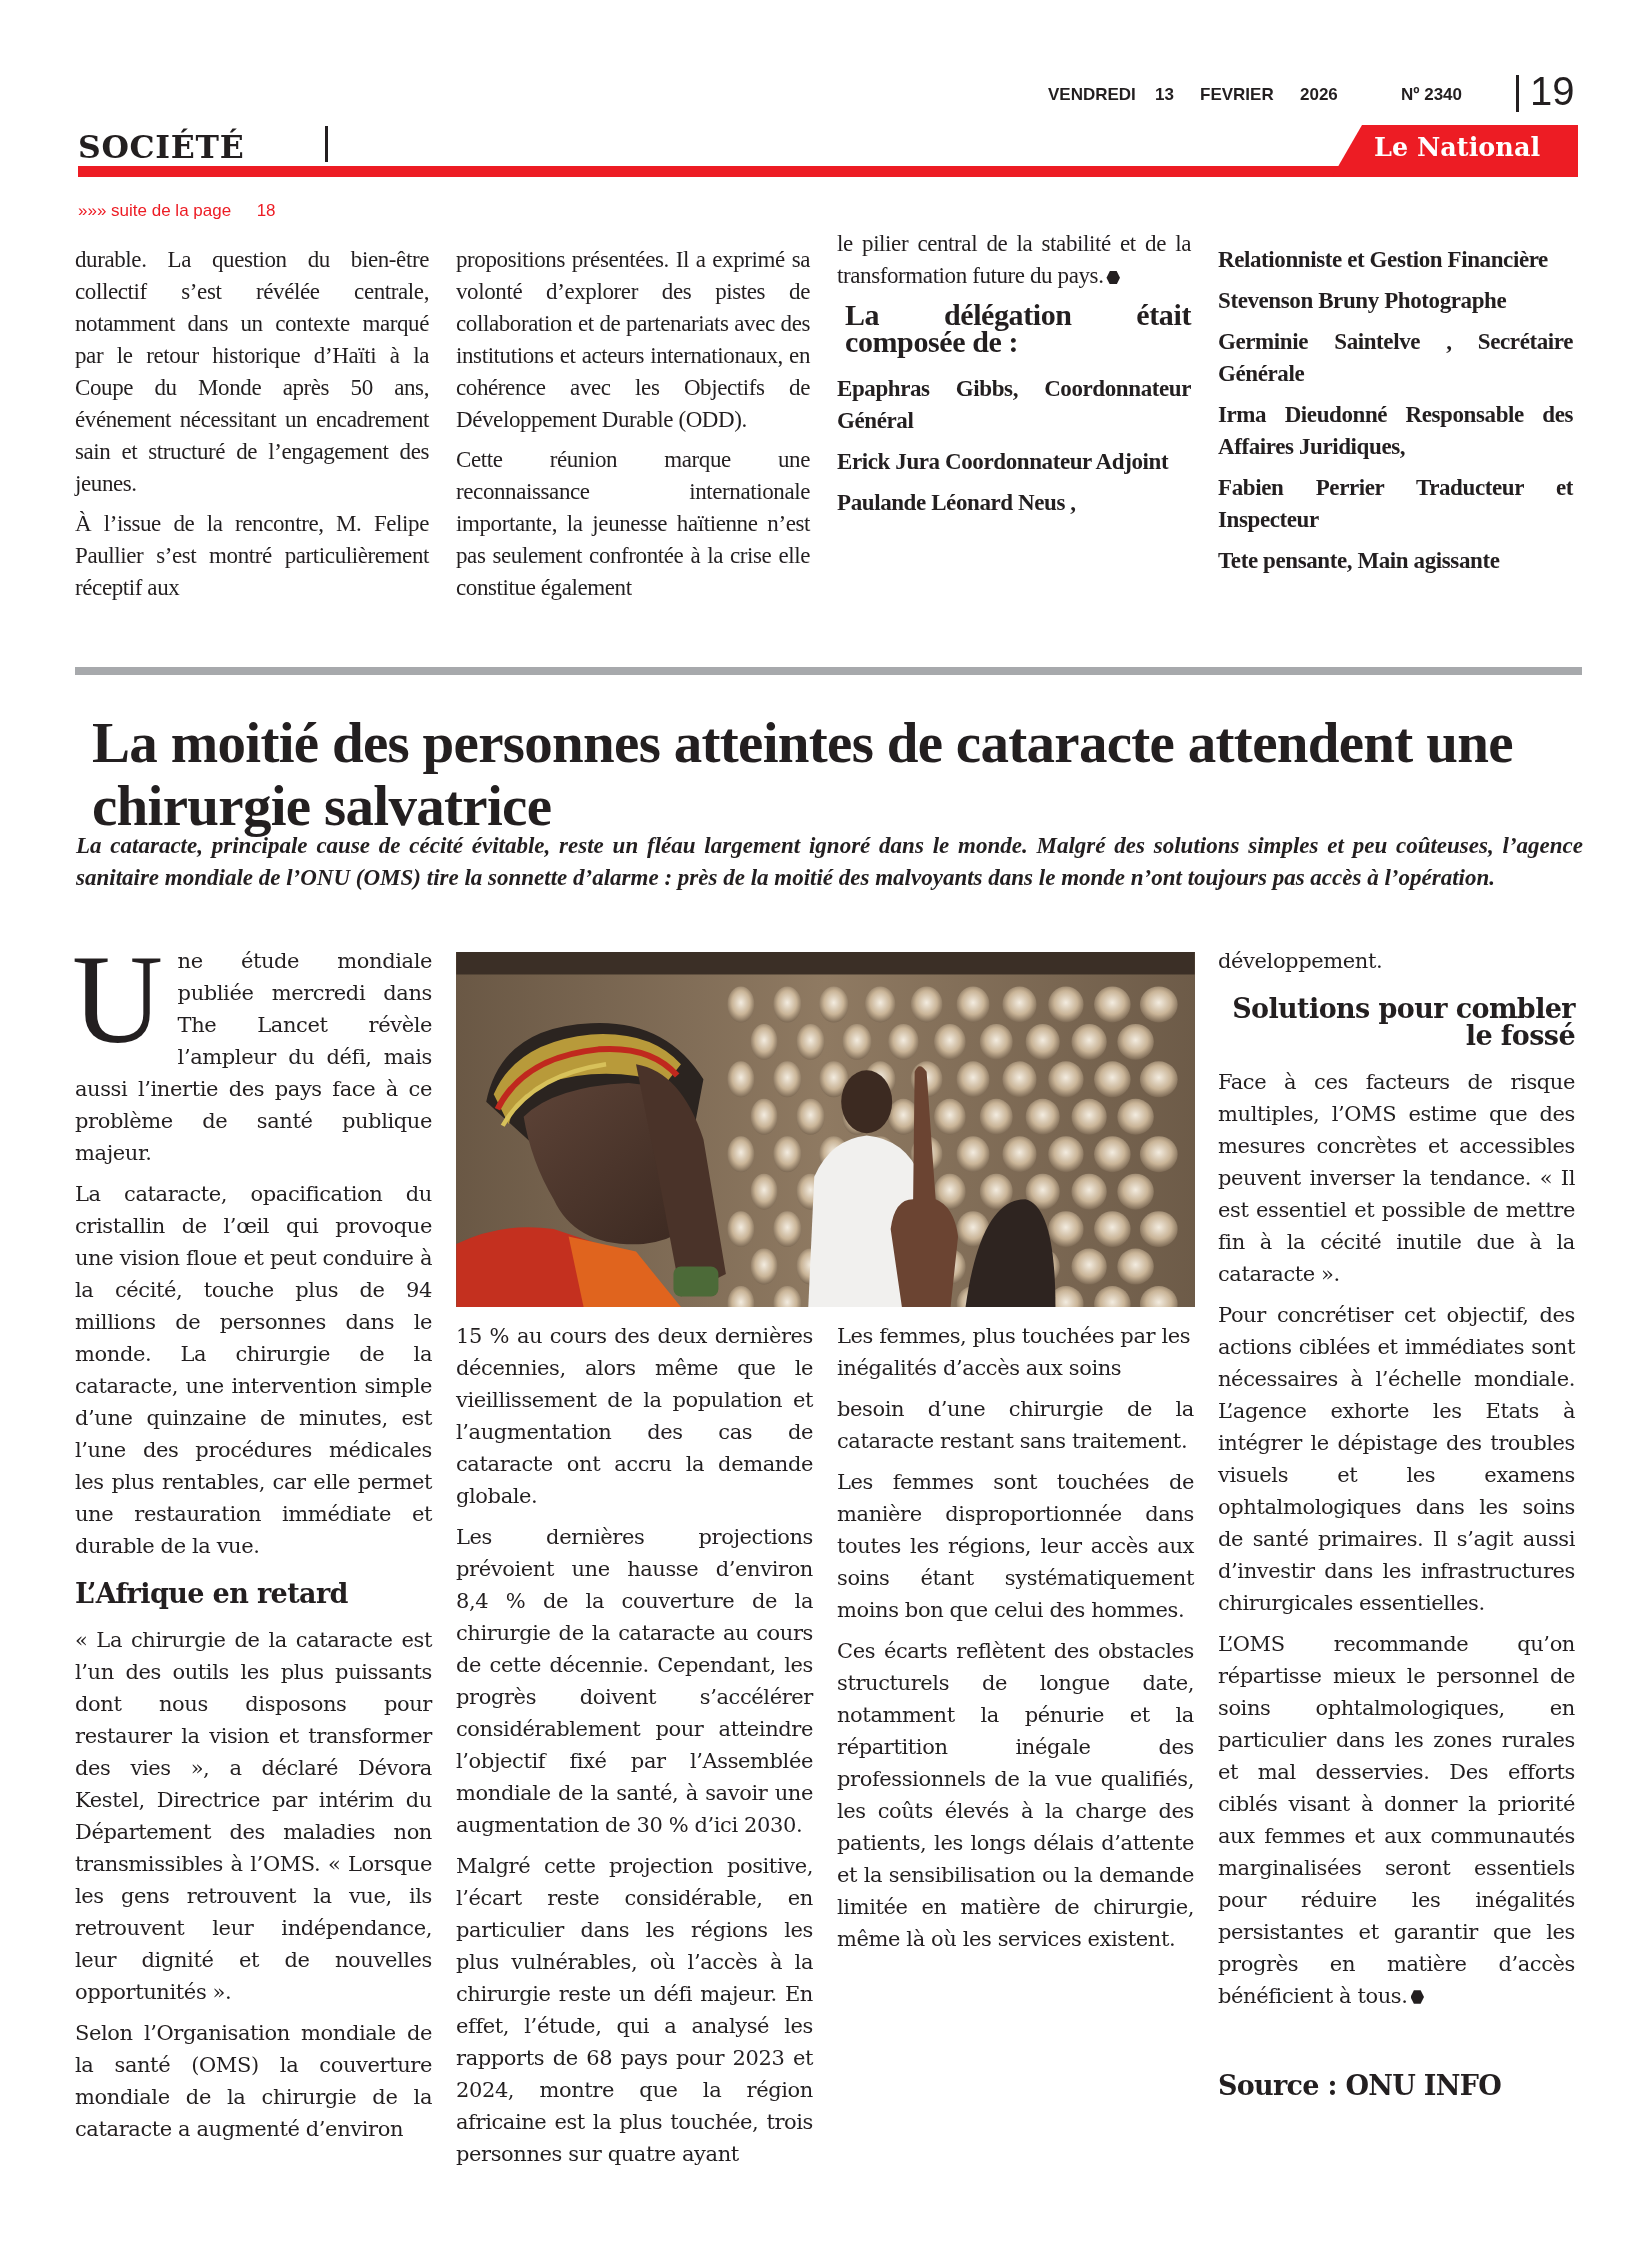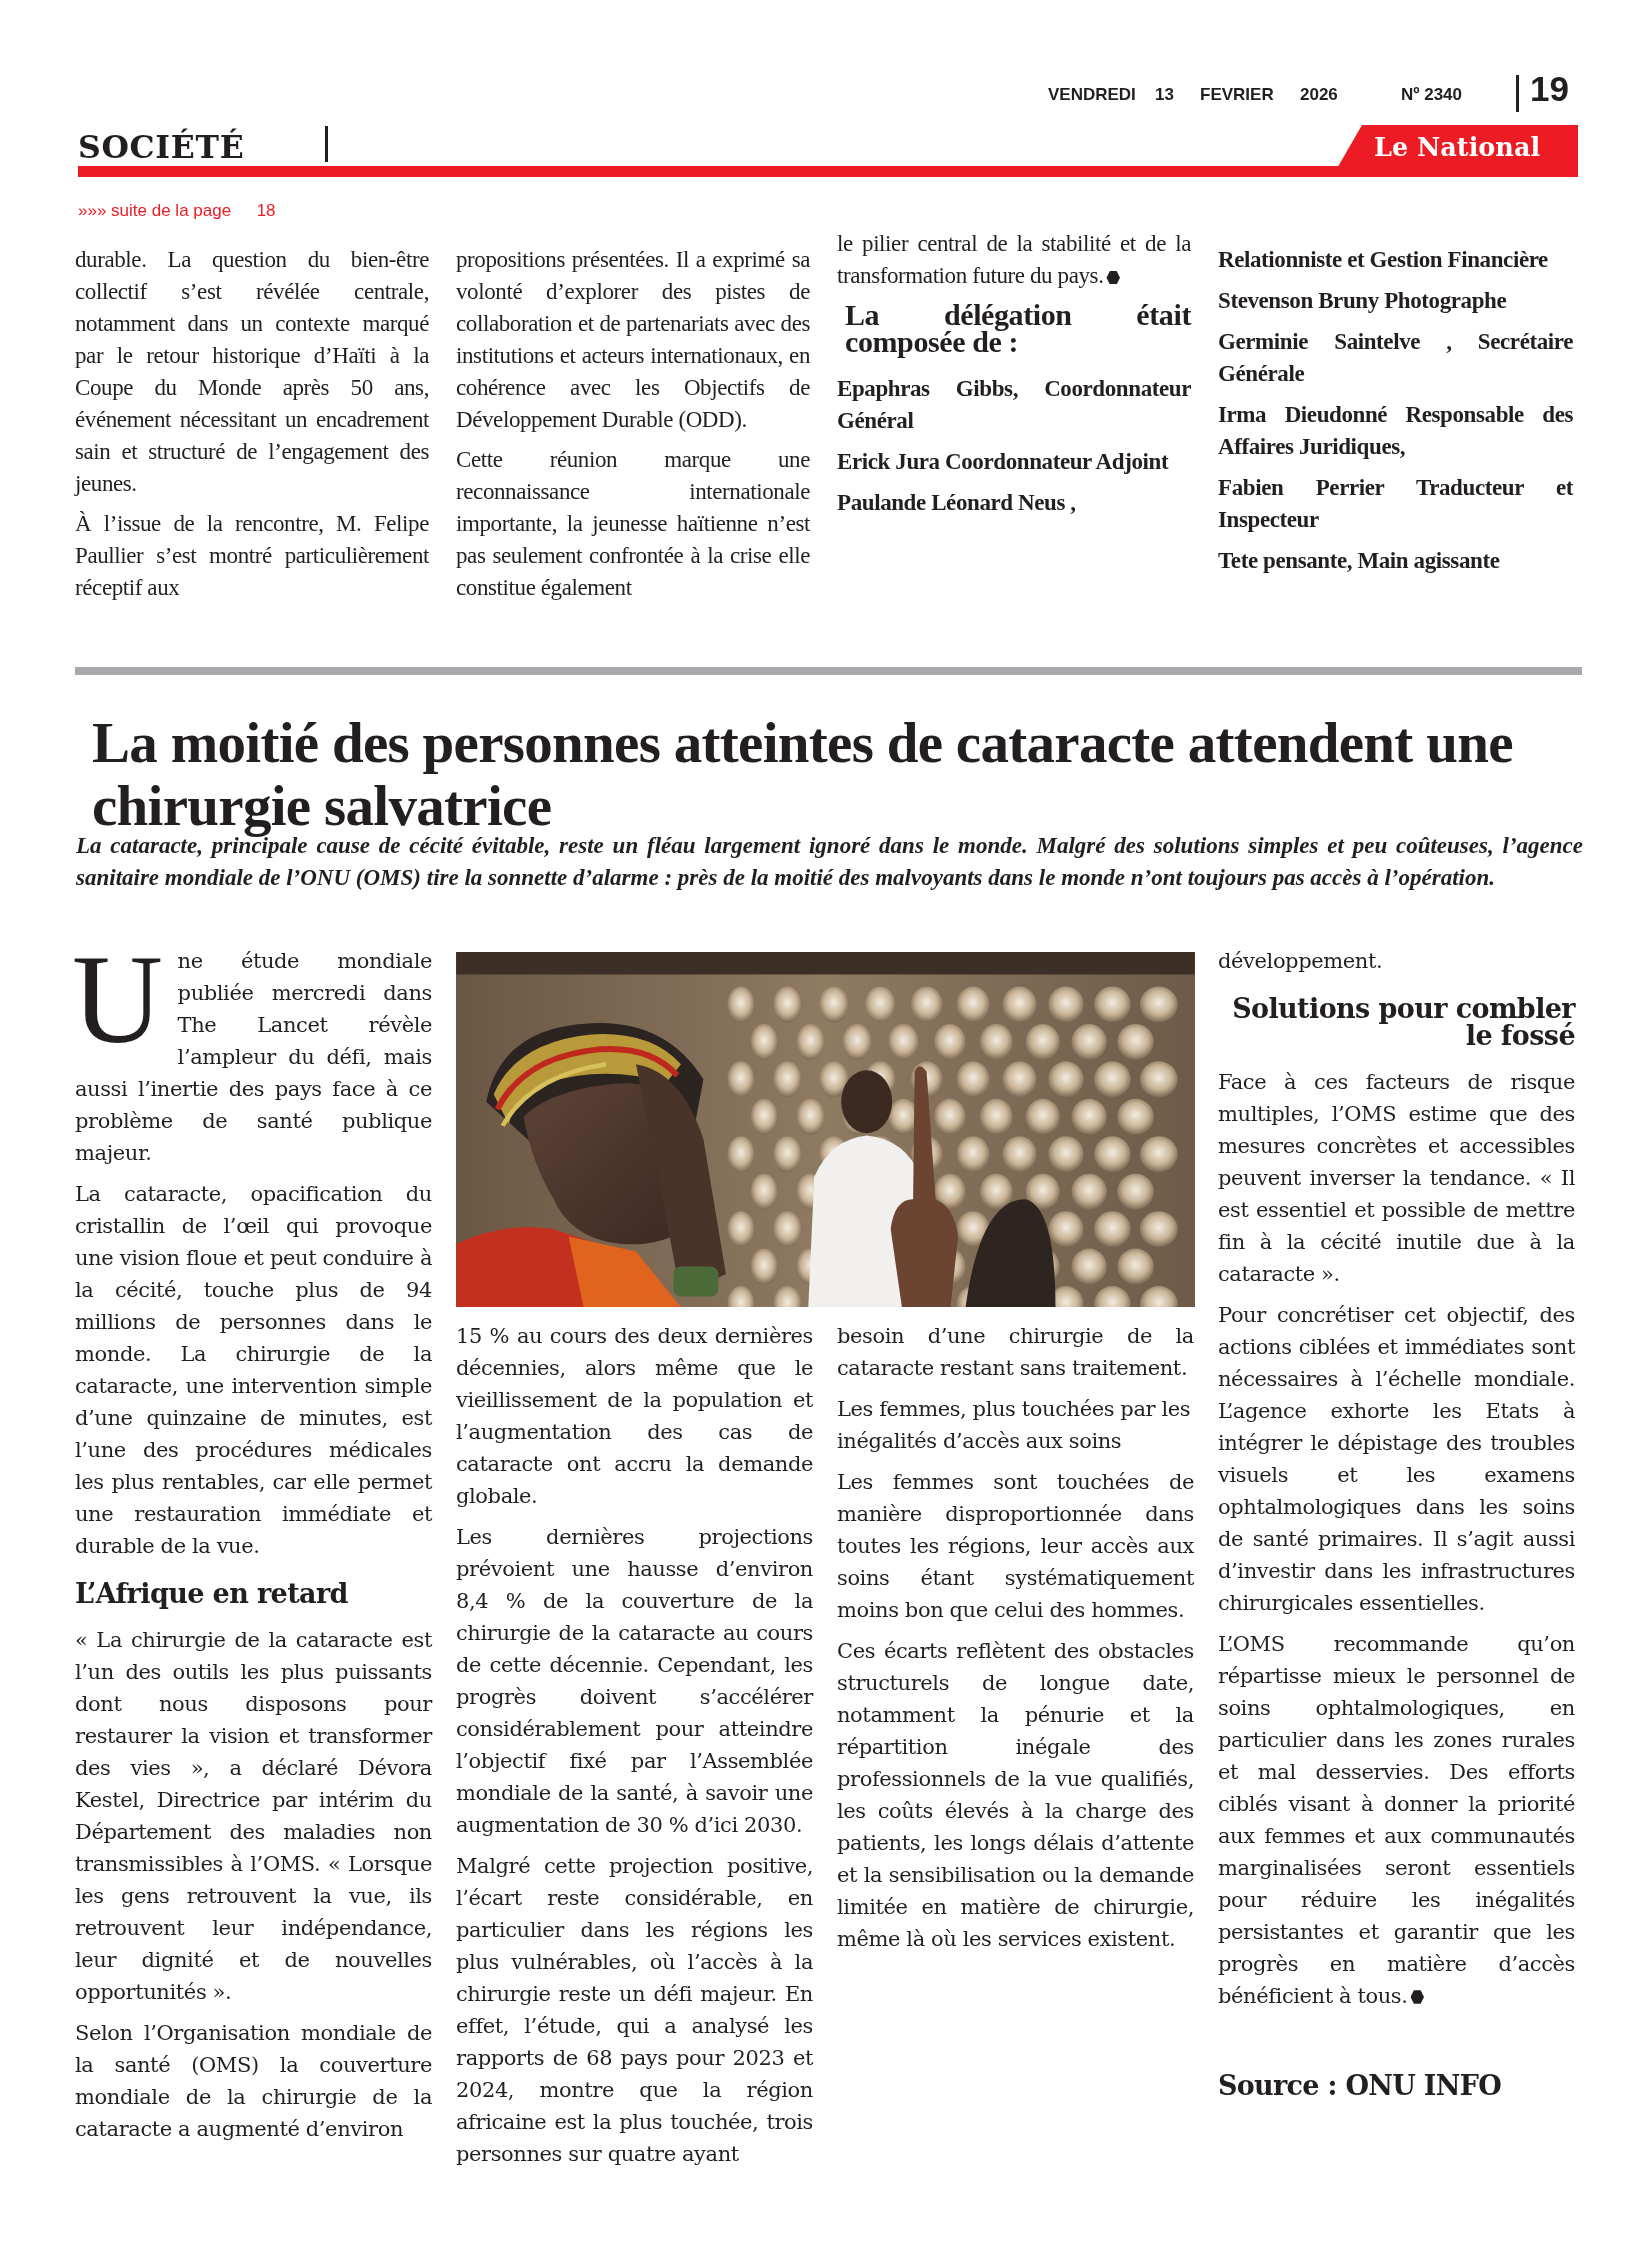--- a/index.html
+++ b/index.html
@@ -4,21 +4,21 @@
 <style>
   html, body { margin:0; padding:0; background:#ffffff; }
   body { width:1650px; height:2250px; position:relative; overflow:hidden; color:#231f20; font-family:"Liberation Serif", serif; }
   .abs { position:absolute; }
 
   
   .section-title { left:78px; top:128px; font-family:"DejaVu Serif", serif; font-weight:bold; font-size:31.5px; letter-spacing:0.7px; color:#231f20; }
   .section-bar { left:325px; top:126px; width:3px; height:36px; background:#231f20; }
   .dateline { top:85px; font-family:"Liberation Sans", sans-serif; font-weight:bold; font-size:17px; color:#231f20; }
   .page-divider { left:1516px; top:75px; width:3px; height:37px; background:#231f20; }
-  .page-number { left:1530px; top:69px; font-family:"Liberation Sans", sans-serif; font-weight:bold; font-size:35px; color:#231f20; }
+  .page-number { left:1530px; top:69px; font-family:"Liberation Sans", sans-serif; font-weight:normal; font-size:40px; color:#231f20; }
   .red-rule { left:78px; top:166px; width:1500px; height:10.5px; background:#ed1c24; }
   .brand-tab { left:1332px; top:125px; width:246px; height:52px; background:#ed1c24; clip-path:polygon(30px 0, 100% 0, 100% 100%, 0 100%); }
   .brand-text { left:1374px; top:132px; font-family:"DejaVu Serif", serif; font-weight:bold; font-size:25.5px; color:#ffffff; }
   .continued { left:78px; top:201px; font-family:"Liberation Sans", sans-serif; font-size:17px; color:#ed1c24; }
   .continued .num { margin-left:25.5px; }
 
   
   .col { position:absolute; font-size:23px; line-height:32px; text-align:justify; }
   .col p { margin:0 0 8.2px 0; }
   .narrow { font-family:"Liberation Serif", serif; letter-spacing:-0.4px; }
@@ -233,22 +233,22 @@
   </svg>
 </div>
 
 <div class="col article" style="left:456px; top:1320px; width:357px;">
   <p>15 % au cours des deux dernières décennies, alors même que le vieillissement de la population et l’augmentation des cas de cataracte ont accru la demande globale.</p>
   <p>Les dernières projections prévoient une hausse d’environ 8,4 % de la couverture de la chirurgie de la cataracte au cours de cette décennie. Cependant, les progrès doivent s’accélérer considérablement pour atteindre l’objectif fixé par l’Assemblée mondiale de la santé, à savoir une augmentation de 30 % d’ici 2030.</p>
   <p>Malgré cette projection positive, l’écart reste considérable, en particulier dans les régions les plus vulnérables, où l’accès à la chirurgie reste un défi majeur. En effet, l’étude, qui a analysé les rapports de 68 pays pour 2023 et 2024, montre que la région africaine est la plus touchée, trois personnes sur quatre ayant</p>
 </div>
 
 <div class="col article" style="left:837px; top:1320px; width:357px;">
+  <p style="text-align:left;">Les femmes, plus touchées par les inégalités d’accès aux soins</p>
   <p>besoin d’une chirurgie de la cataracte restant sans traitement.</p>
-  <p style="text-align:left;">Les femmes, plus touchées par les inégalités d’accès aux soins</p>
   <p>Les femmes sont touchées de manière disproportionnée dans toutes les régions, leur accès aux soins étant systématiquement moins bon que celui des hommes.</p>
   <p>Ces écarts reflètent des obstacles structurels de longue date, notamment la pénurie et la répartition inégale des professionnels de la vue qualifiés, les coûts élevés à la charge des patients, les longs délais d’attente et la sensibilisation ou la demande limitée en matière de chirurgie, même là où les services existent.</p>
 </div>
 
 <div class="col article" style="left:1218px; top:945px; width:357px;">
   <p>développement.</p>
   <div class="h3" style="text-align:right;">Solutions pour combler le fossé</div>
   <p>Face à ces facteurs de risque multiples, l’OMS estime que des mesures concrètes et accessibles peuvent inverser la tendance. « Il est essentiel et possible de mettre fin à la cécité inutile due à la cataracte ».</p>
   <p>Pour concrétiser cet objectif, des actions ciblées et immédiates sont nécessaires à l’échelle mondiale. L’agence exhorte les Etats à intégrer le dépistage des troubles visuels et les examens ophtalmologiques dans les soins de santé primaires. Il s’agit aussi d’investir dans les infrastructures chirurgicales essentielles.</p>
   <p><span>L’OMS recommande qu’on répartisse mieux le personnel de soins ophtalmologiques, en particulier dans les zones rurales et mal desservies. Des efforts ciblés visant à donner la priorité aux femmes et aux communautés marginalisées seront essentiels pour réduire les inégalités persistantes et garantir que les progrès en matière d’accès bénéficient à tous.</span><span class="end-mark"></span></p>

